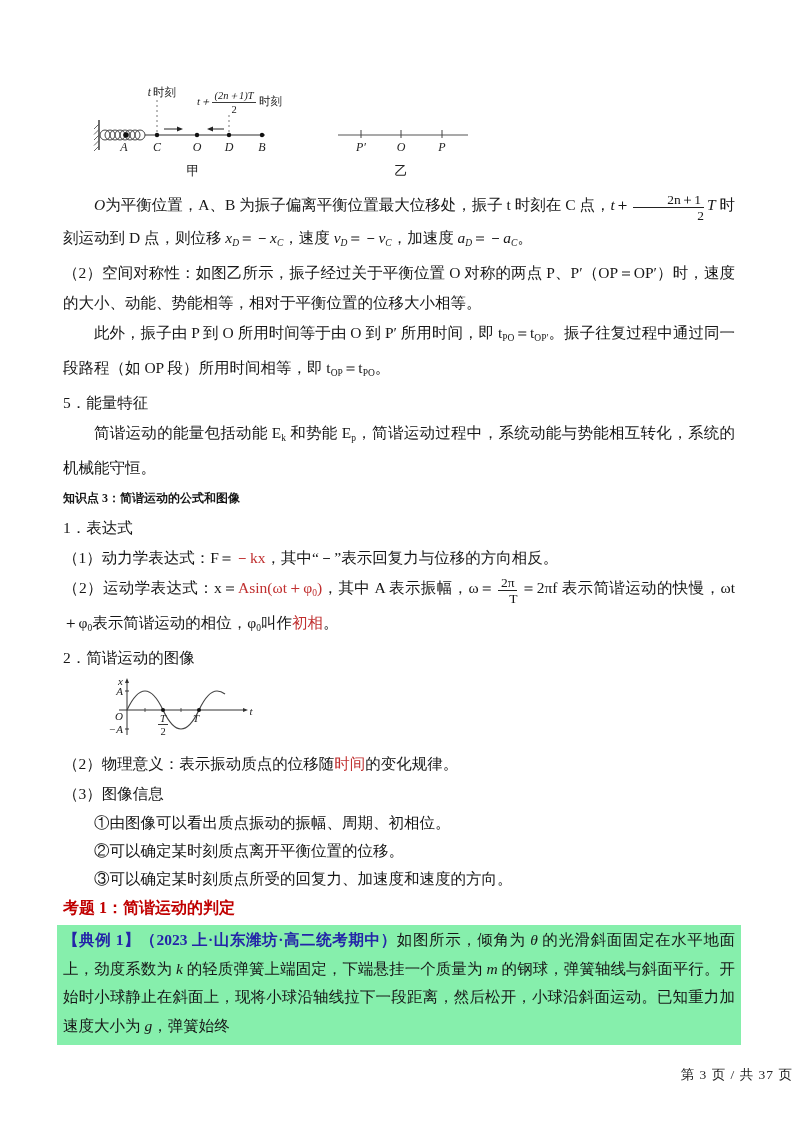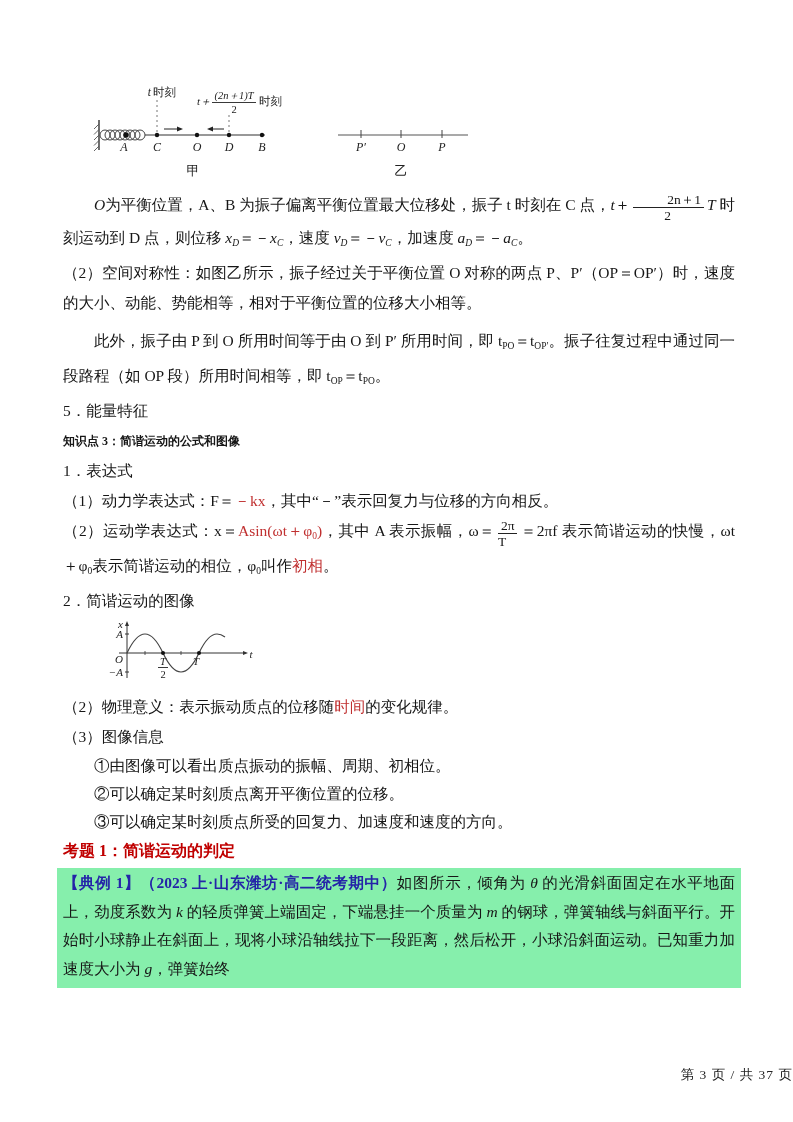--- a/index.html
+++ b/index.html
@@ -8,30 +8,30 @@
        font-family:"Liberation Serif","DejaVu Serif",serif}
   .page{padding:84px 58px 0 63px}
   p,.h{font-size:15.5px;line-height:30px;text-align:justify}
   .indent{text-indent:2em}
   .i{font-style:italic}
   .sub{font-size:9.5px;vertical-align:-3px;letter-spacing:0}
   .redu{color:#c03030;text-decoration-color:#c03030;text-underline-offset:3px}
   .blue{color:#2424a8;font-weight:700}
   .h-bold{font-weight:700;font-size:12px}
   .h-exam{color:#c00000;font-weight:700;font-size:16px}
-  .frac{display:inline-block;text-align:left;vertical-align:-10px;line-height:1.12;margin:0 3px;font-size:13.5px}
+  .frac{display:inline-block;text-align:right;vertical-align:-10px;line-height:1.12;margin:0 3px;font-size:13.5px}
   .frac .fnum{display:block;border-bottom:1px solid #222;padding:0 3px}
   .frac .fden{display:block}
   .figures{display:flex;align-items:flex-start;gap:38px;margin-left:30px;height:96px}
   .graph-wrap{margin:4px 0 4px 42px;height:68px}
   .hl{background:#86efac;margin:2px -6px 0;padding:1px 6px 5px;line-height:28.5px}
   .p10{line-height:28px}
   .footer{position:absolute;left:0;right:0;bottom:38px;text-align:right;font-size:13.5px;color:#222;letter-spacing:1px}
   svg text{fill:#222;font-family:"Liberation Serif","DejaVu Serif",serif}
-  .mt8{margin-top:8px}.mt10{margin-top:10px}
+  .mt8{}.mt10{margin-top:10px}
 </style>
 </head>
 <body>
 
 <div class="page">
 
   <div class="figures">
 
     <svg width="205" height="96" viewBox="0 0 205 96">
 
@@ -98,20 +98,21 @@
       <text x="65" y="67" font-size="12" font-style="italic" text-anchor="middle">O</text>
       <text x="106" y="67" font-size="12" font-style="italic" text-anchor="middle">P</text>
       <text x="65" y="91" font-size="13" text-anchor="middle">乙</text>
     </svg>
   </div>
 
   <p class="indent mt10"><span class="i">O</span><span>为平衡位置，A、B 为振子偏离平衡位置最大位移处，振子 t 时刻在 C 点，</span><span class="i">t</span><span>＋</span><span class="frac"><span class="fnum">2n＋1</span><span class="fden">2</span></span><span class="i">T</span><span> 时刻运动到 D 点，则位移 </span><span class="i">x</span><span class="sub i">D</span><span>＝－</span><span class="i">x</span><span class="sub i">C</span><span>，速度 </span><span class="i">v</span><span class="sub i">D</span><span>＝－</span><span class="i">v</span><span class="sub i">C</span><span>，加速度 </span><span class="i">a</span><span class="sub i">D</span><span>＝－</span><span class="i">a</span><span class="sub i">C</span><span>。</span></p>
   <p>（2）空间对称性：如图乙所示，振子经过关于平衡位置 O 对称的两点 P、P′（OP＝OP′）时，速度的大小、动能、势能相等，相对于平衡位置的位移大小相等。</p>
   <p class="indent mt8"><span>此外，振子由 P 到 O 所用时间等于由 O 到 P′ 所用时间，即 t</span><span class="sub">PO</span><span>＝t</span><span class="sub">OP′</span><span>。振子往复过程中通过同一段路程（如 OP 段）所用时间相等，即 t</span><span class="sub">OP</span><span>＝t</span><span class="sub">PO</span><span>。</span></p>
   <p class="h">5．能量特征</p>
+  <p class="indent"><span>简谐运动的能量包括动能 E</span><span class="sub">k</span><span> 和势能 E</span><span class="sub">p</span><span>，简谐运动过程中，系统动能与势能相互转化，系统的机械能守恒。</span></p>
   <p class="h h-bold">知识点 3：简谐运动的公式和图像</p>
   <p class="h">1．表达式</p>
   <p><span>（1）动力学表达式：F＝</span><span class="redu">－kx</span><span>，其中“－”表示回复力与位移的方向相反。</span></p>
   <p><span>（2）运动学表达式：x＝</span><span class="redu">Asin(ωt＋φ</span><span class="redu sub">0</span><span class="redu">)</span><span>，其中 A 表示振幅，ω＝</span><span class="frac"><span class="fnum">2π</span><span class="fden">T</span></span><span>＝2πf 表示简谐运动的快慢，ωt＋φ</span><span class="sub">0</span><span>表示简谐运动的相位，φ</span><span class="sub">0</span><span>叫作</span><span class="redu">初相</span><span>。</span></p>
   <p class="h">2．简谐运动的图像</p>
 
   <div class="graph-wrap">
     <svg width="152" height="66" viewBox="0 0 152 66">
 
       <line x1="22" y1="58" x2="22" y2="3" stroke="#333" stroke-width="1"></line>

